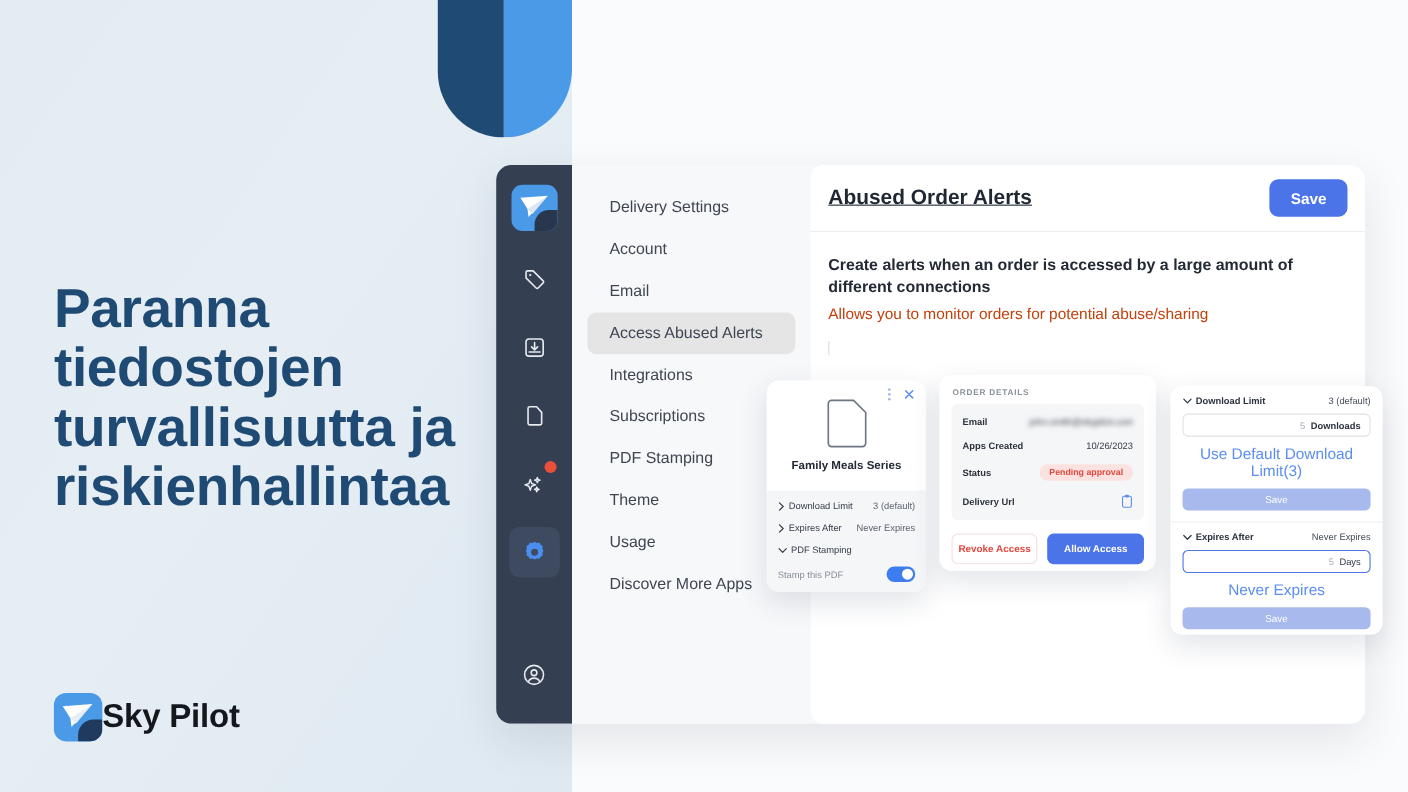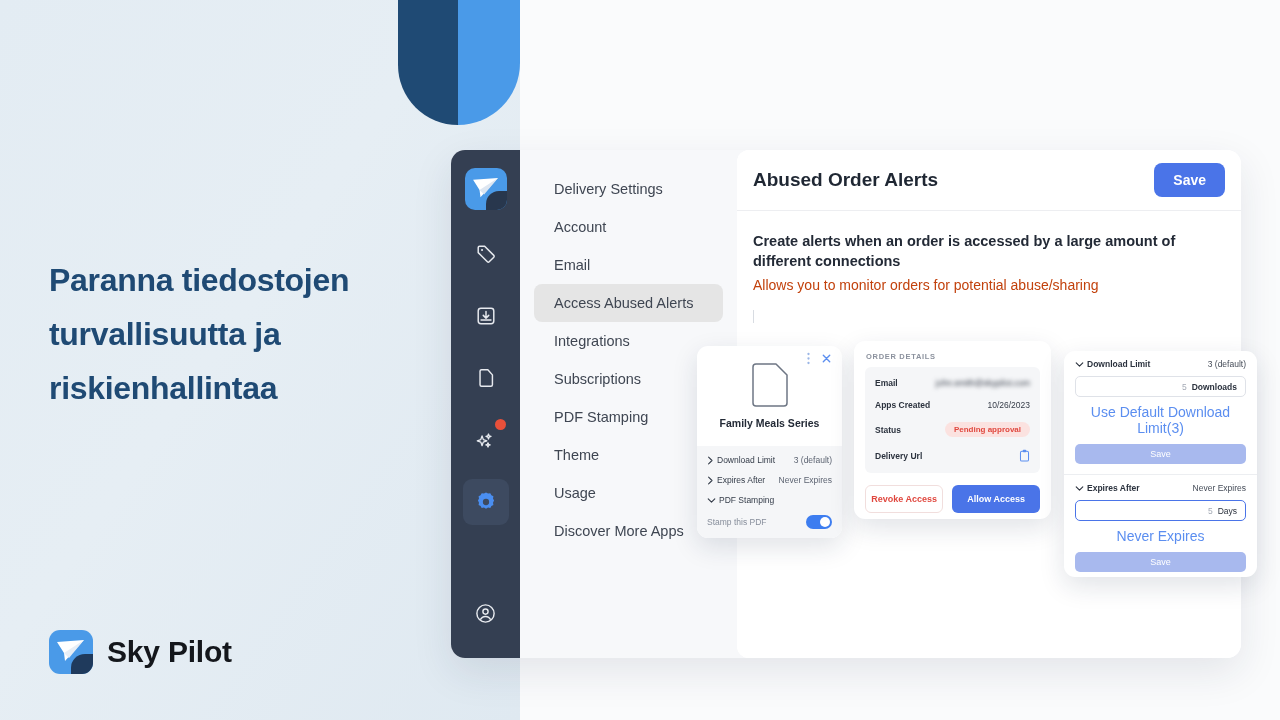--- a/index.html
+++ b/index.html
@@ -41,26 +41,26 @@
     width: 62px; height: 188px;
     background: #4a9ae8;
     border-radius: 0 94px 94px 0;
     clip-path: inset(0 0 0 0);
   }
 
   
   .hero-title {
     position: absolute; left: 49px; top: 253px;
     width: 370px;
-    font-size: 32px; line-height: 54px; font-weight: 700;
+    font-size: 50px; line-height: 54px; font-weight: 700;
     color: #1f4a74; letter-spacing: -0.3px;
   }
   .brand {
     position: absolute; left: 49px; top: 630px;
-    display: flex; align-items: center; gap: 14px;
+    display: flex; align-items: center; gap: 0;
   }
   .brand-mark {
     width: 44px; height: 44px; border-radius: 11px;
     background: #4a9ae8; position: relative; overflow: hidden;
     flex: 0 0 auto;
   }
   .brand-mark .corner {
     position: absolute; right: 0; bottom: 0; width: 22px; height: 20px;
     background: #1f3a5c;
     border-radius: 14px 0 0 0;
@@ -136,21 +136,21 @@
   }
   .main-inner {
     position: absolute; left: 0; top: 0; right: 0; bottom: 0;
     background: #ffffff; border-radius: 12px;
   }
   .main-head {
     height: 61px; display: flex; align-items: center;
     padding: 0 16px 0 16px; border-bottom: 1px solid #edeef1;
     justify-content: space-between;
   }
-  .main-title { font-size: 19px; font-weight: 700; color: #1f2733; }
+  .main-title { font-size: 19px; font-weight: 700; color: #1f2733; text-decoration: underline; }
   .btn-save-primary {
     background: #4a74e8; color: #fff; font-size: 14px; font-weight: 600;
     border: none; border-radius: 8px; padding: 9px 19px; cursor: pointer;
   }
   .main-body { padding: 20px 16px 0 16px; }
   .body-head {
     font-size: 14.5px; font-weight: 700; color: #232a36; line-height: 20px;
   }
   .body-sub {
     font-size: 14px; color: #c2410c; margin-top: 5px; line-height: 19px;

